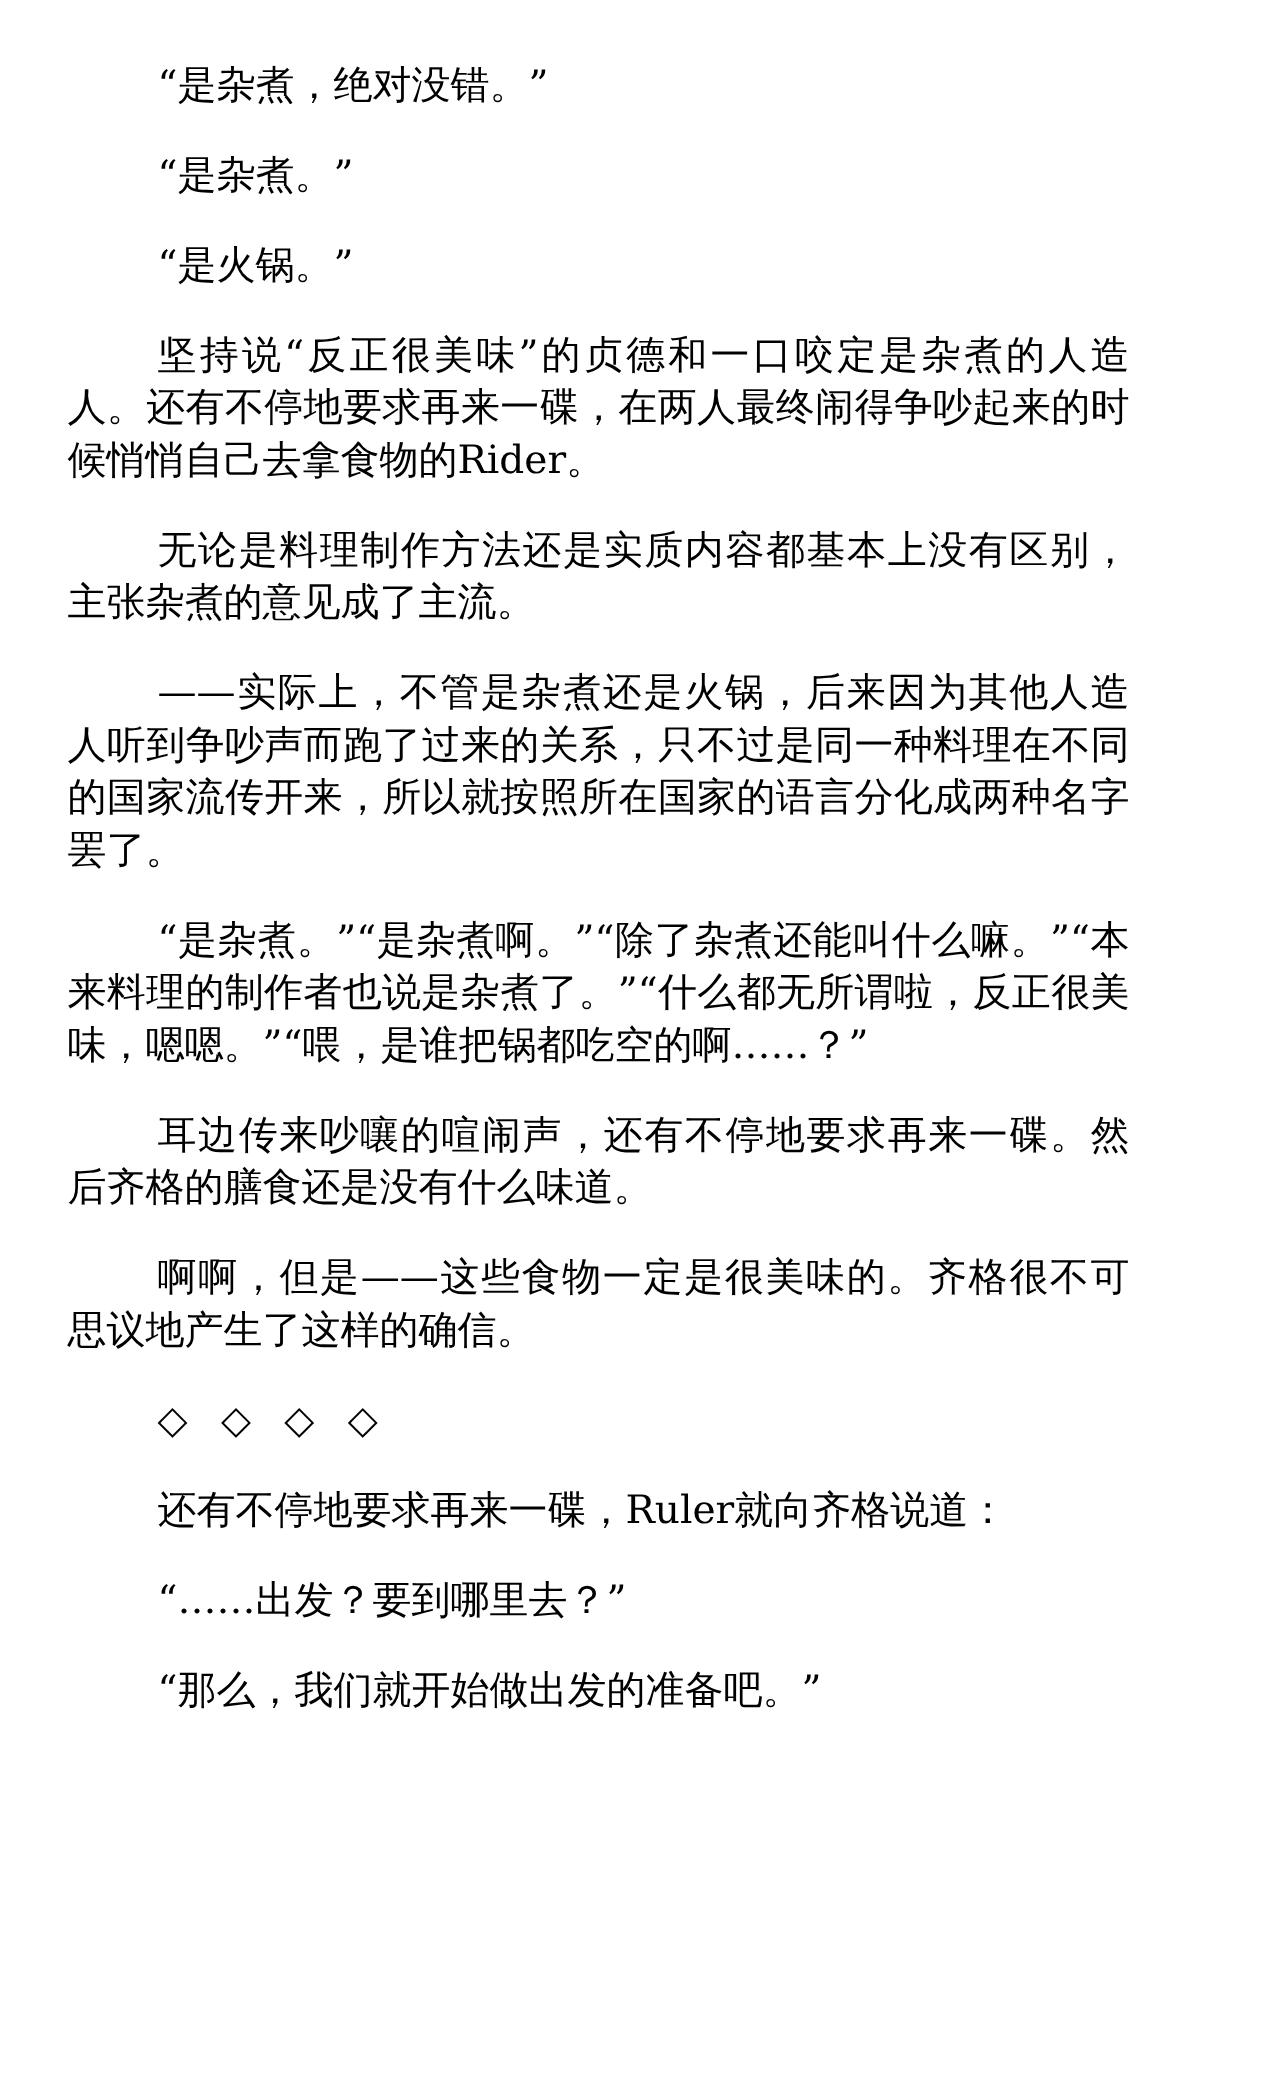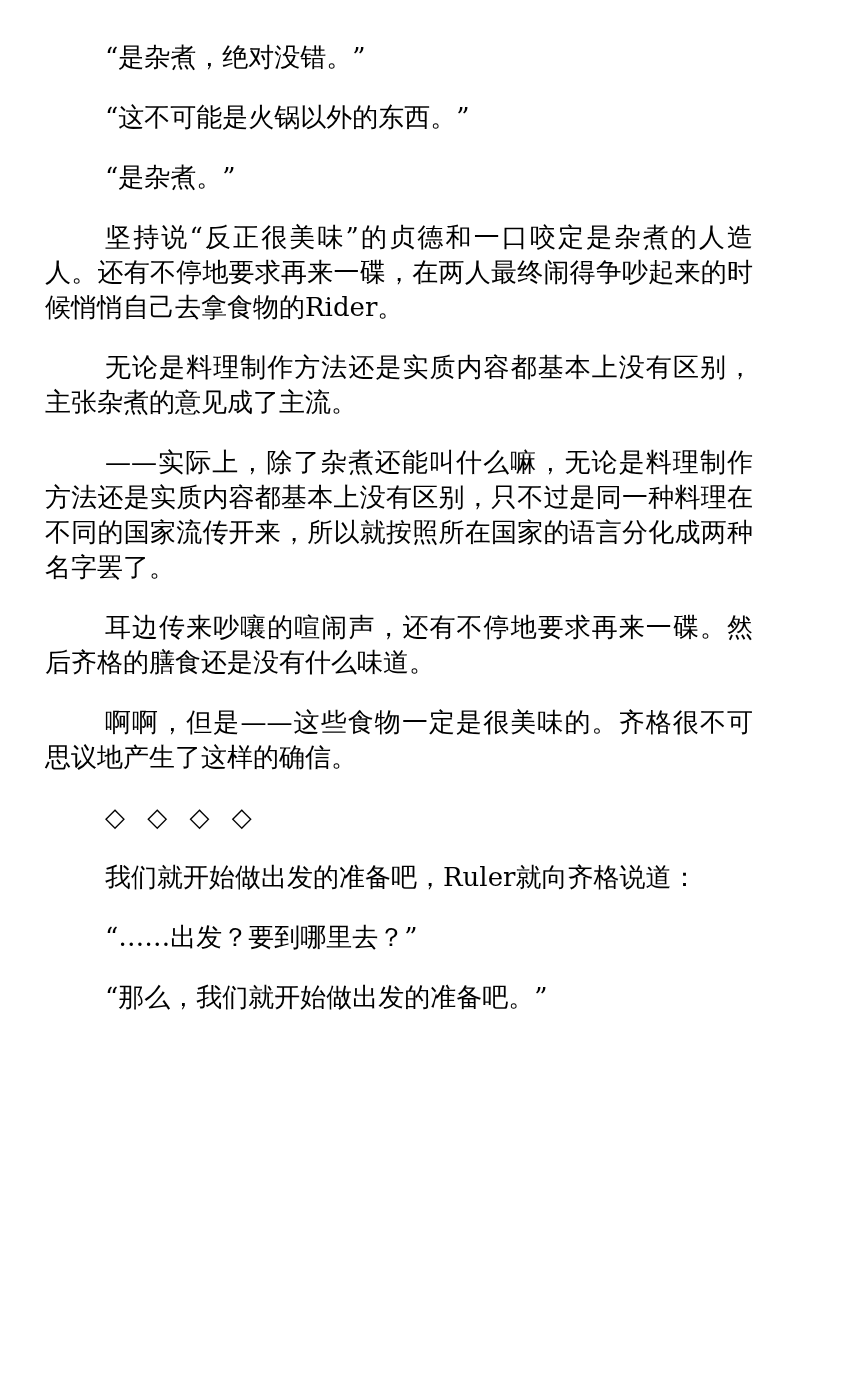--- a/index.html
+++ b/index.html
@@ -29,24 +29,25 @@
   .para.separator {
     text-align: left;
     word-spacing: 14px;
   }
 </style>
 </head>
 <body>
 
 <div class="page">
   <p class="para">“是杂煮，绝对没错。”</p>
-  <p class="para">“这不可能是火锅以外的东西。”</p>
   <p class="para">“是杂煮。”</p>
+  <p class="para">“是火锅。”</p>
   <p class="para">坚持说“反正很美味”的贞德和一口咬定是杂煮的人造人。还有不停地要求再来一碟，在两人最终闹得争吵起来的时候悄悄自己去拿食物的Rider。</p>
   <p class="para">无论是料理制作方法还是实质内容都基本上没有区别，主张杂煮的意见成了主流。</p>
-  <p class="para">——实际上，除了杂煮还能叫什么嘛，无论是料理制作方法还是实质内容都基本上没有区别，只不过是同一种料理在不同的国家流传开来，所以就按照所在国家的语言分化成两种名字罢了。</p>
+  <p class="para">——实际上，不管是杂煮还是火锅，后来因为其他人造人听到争吵声而跑了过来的关系，只不过是同一种料理在不同的国家流传开来，所以就按照所在国家的语言分化成两种名字罢了。</p>
+  <p class="para">“是杂煮。”“是杂煮啊。”“除了杂煮还能叫什么嘛。”“本来料理的制作者也说是杂煮了。”“什么都无所谓啦，反正很美味，嗯嗯。”“喂，是谁把锅都吃空的啊……？”</p>
   <p class="para">耳边传来吵嚷的喧闹声，还有不停地要求再来一碟。然后齐格的膳食还是没有什么味道。</p>
   <p class="para">啊啊，但是——这些食物一定是很美味的。齐格很不可思议地产生了这样的确信。</p>
   <p class="para separator">◇ ◇ ◇ ◇</p>
-  <p class="para">我们就开始做出发的准备吧，Ruler就向齐格说道：</p>
+  <p class="para">还有不停地要求再来一碟，Ruler就向齐格说道：</p>
   <p class="para">“……出发？要到哪里去？”</p>
   <p class="para">“那么，我们就开始做出发的准备吧。”</p>
 </div>
 
 </body></html>

